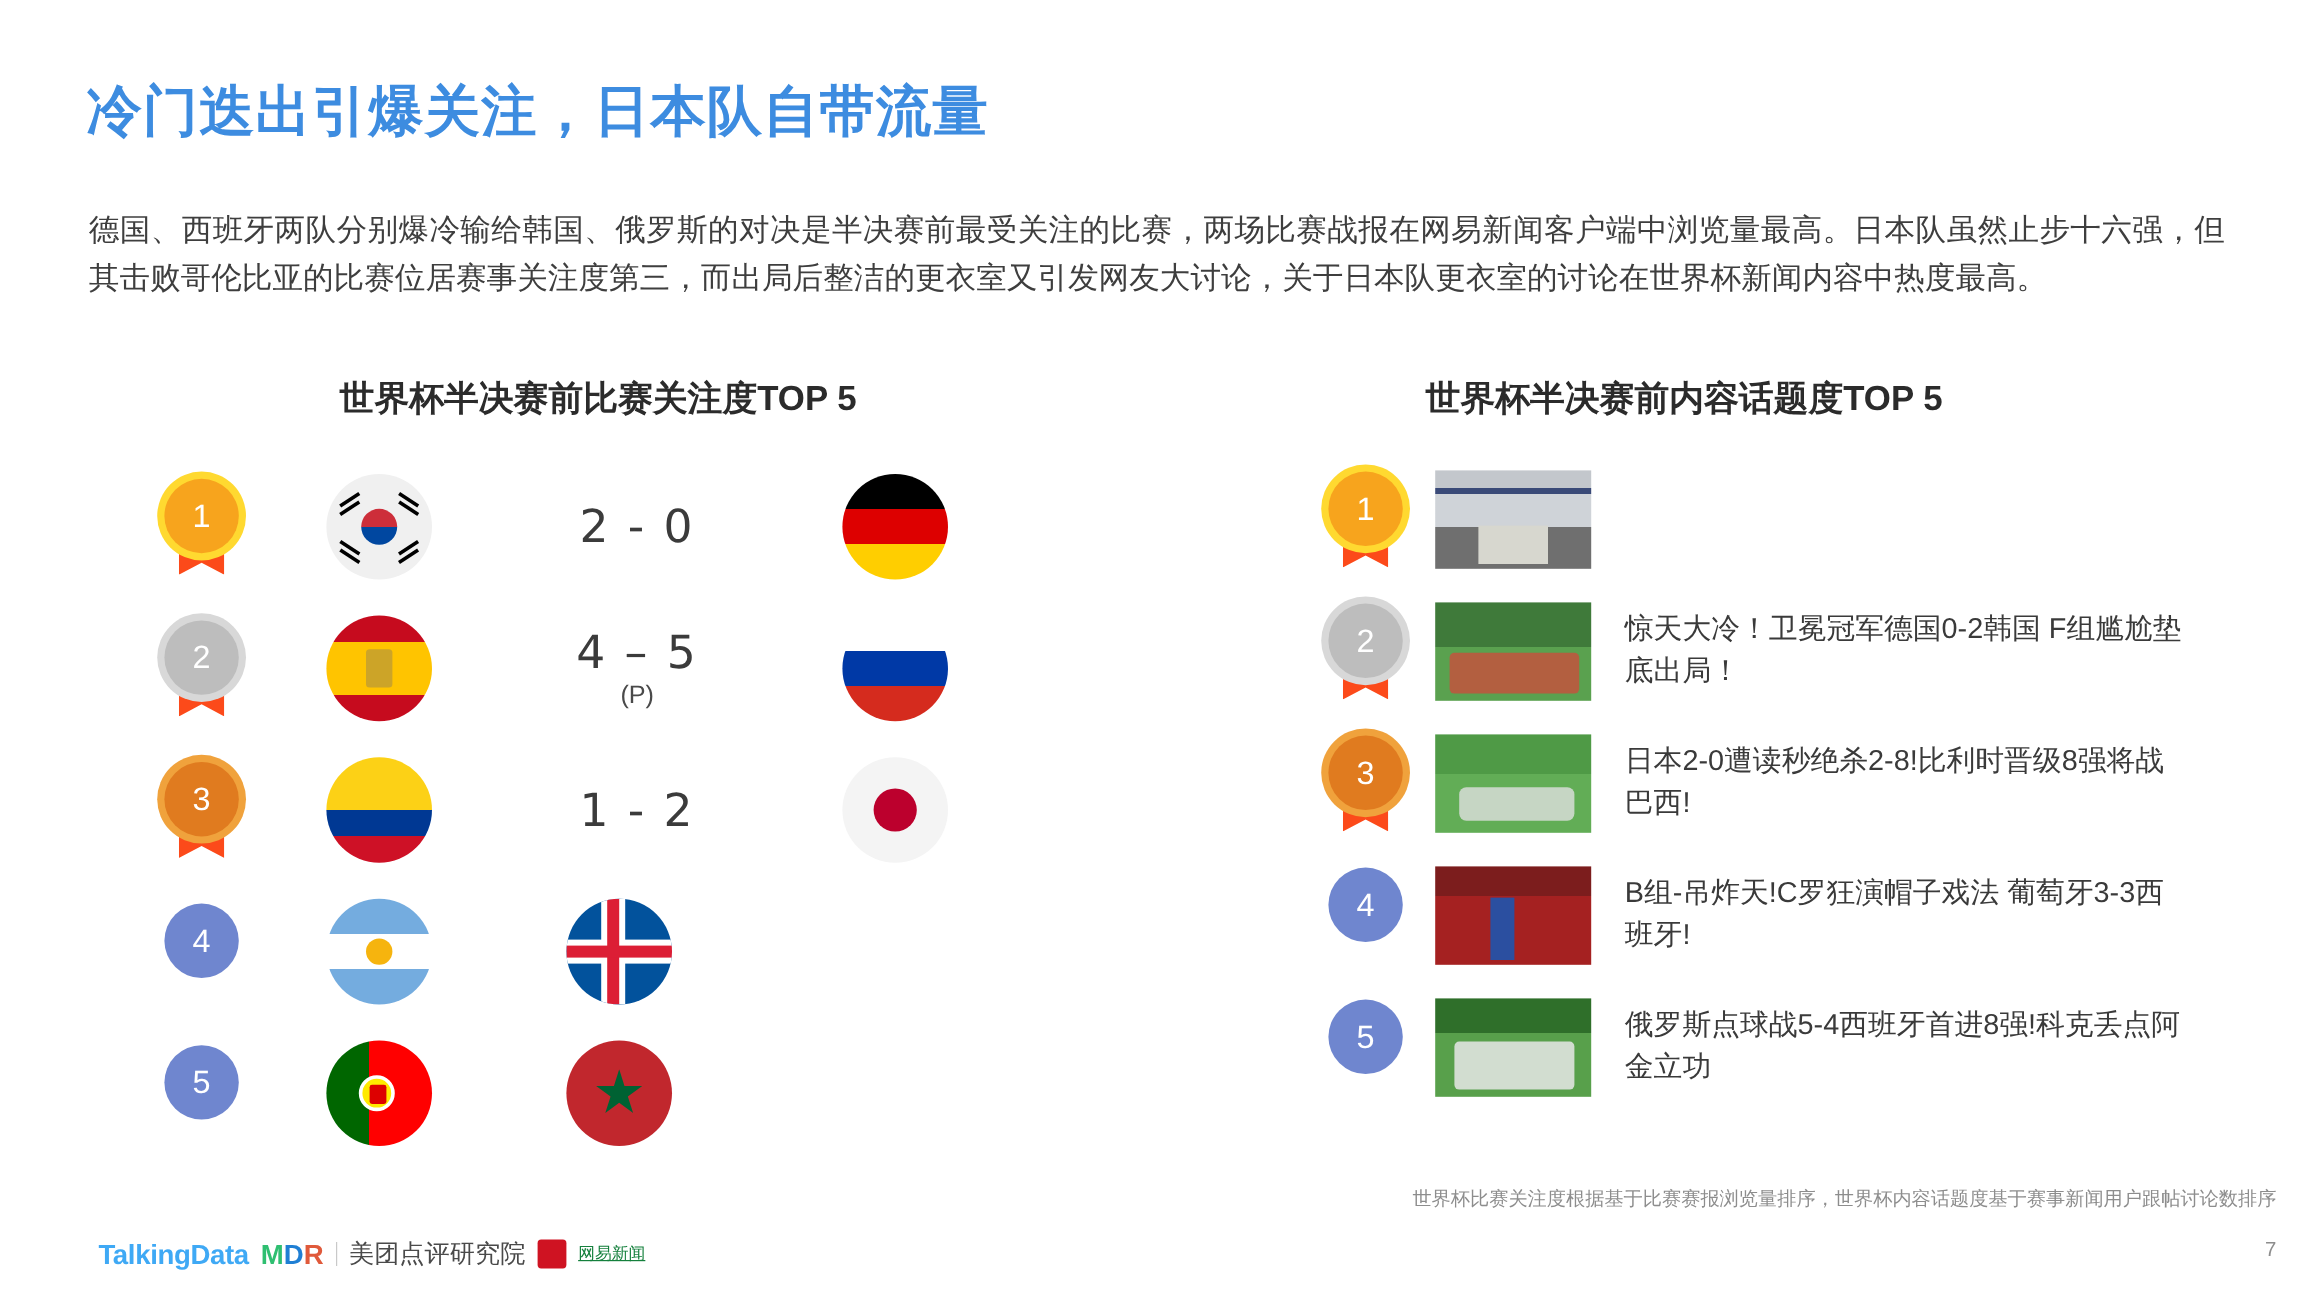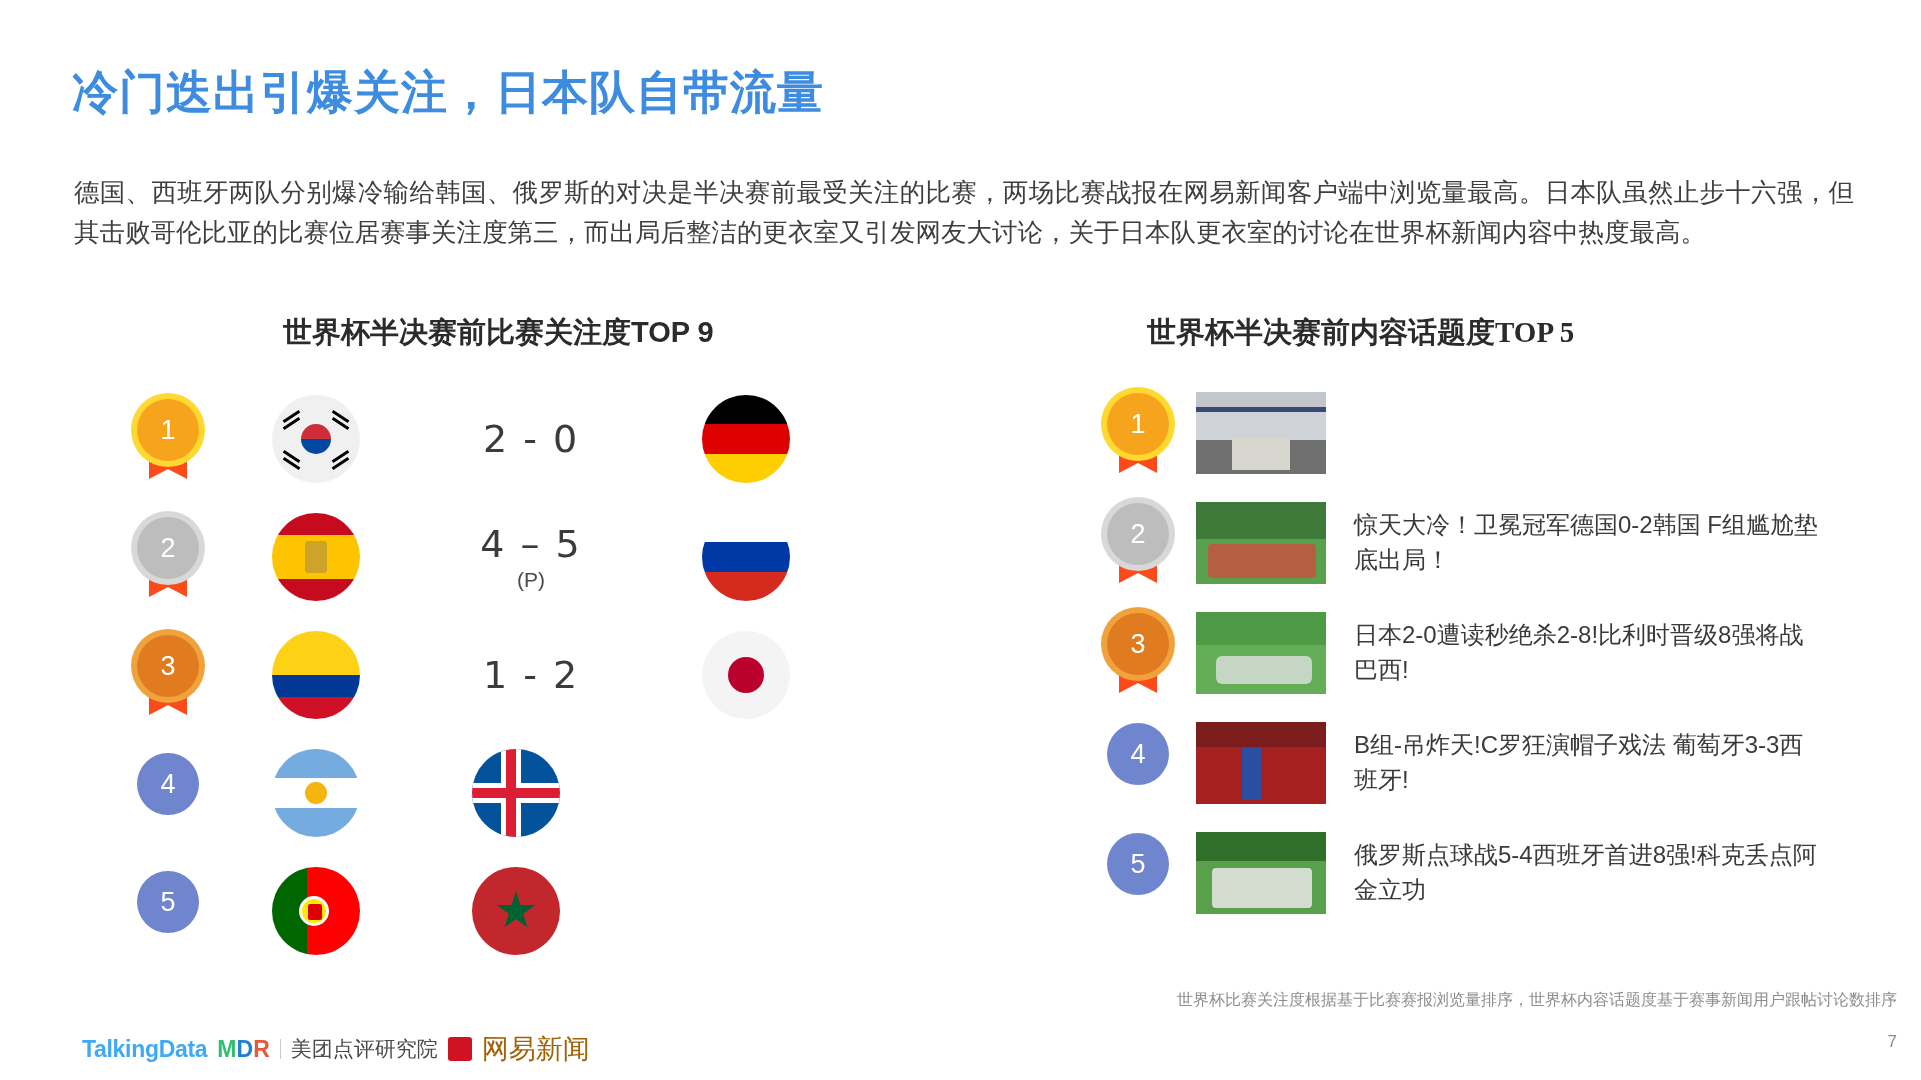--- a/index.html
+++ b/index.html
@@ -22,21 +22,21 @@
     font-size: 25.5px; line-height: 1.58; color: #3e3e3e;
     text-align: justify;
   }
 
   
   .sec-head {
     position: absolute; font-size: 29px; font-weight: 700; color: #2b2b2b;
     white-space: nowrap;
   }
   .sec-head.left  { left: 283px;  top: 313px; }
-  .sec-head.right { left: 1147px; top: 313px; font-family: Liberation Serif, serif; }
+  .sec-head.right { left: 1188px; top: 313px; }
 
   
   .col-left  { position: absolute; left: 120px;  top: 380px; width: 760px; }
   .col-right { position: absolute; left: 1090px; top: 378px; width: 760px; }
 
   .match-row {
     position: relative; height: 118px;
     display: flex; align-items: center;
   }
   .topic-row {
@@ -157,32 +157,32 @@
   .logos {
     position: absolute; left: 82px; top: 1031px;
     display: flex; align-items: center; gap: 10px;
   }
   .logo-td { font-size: 23px; font-weight: 700; color: #3fa9f5; letter-spacing: -0.3px; }
   .logo-mdr { font-size: 23px; font-weight: 700; letter-spacing: 0px; }
   .logo-mdr .m { color:#2fbf71; } .logo-mdr .d { color:#1f7fd4; } .logo-mdr .r { color:#e05a3b; }
   .logo-divider { width:1px; height:20px; background:#c9c9c9; }
   .logo-mtdp { font-size: 21px; color: #4a4a4a; }
   .logo-wy-box { width:24px; height:24px; background:#cf1322; border-radius:3px; }
-  .logo-wy { font-size: 27px; color: #a16207; }
+  .logo-wy { font-size: 14px; color: #15803d; text-decoration: underline; }
 </style>
 </head>
 <body>
 
 <div class="page">
 
   <h1 class="title">冷门迭出引爆关注，日本队自带流量</h1>
 
   <p class="intro">德国、西班牙两队分别爆冷输给韩国、俄罗斯的对决是半决赛前最受关注的比赛，两场比赛战报在网易新闻客户端中浏览量最高。日本队虽然止步十六强，但其击败哥伦比亚的比赛位居赛事关注度第三，而出局后整洁的更衣室又引发网友大讨论，关于日本队更衣室的讨论在世界杯新闻内容中热度最高。</p>
 
-  <div class="sec-head left">世界杯半决赛前比赛关注度TOP 9</div>
+  <div class="sec-head left">世界杯半决赛前比赛关注度TOP 5</div>
   <div class="sec-head right">世界杯半决赛前内容话题度TOP 5</div>
 
   <div class="col-left">
 
     <div class="match-row">
       <div class="rank">
         <div class="medal-wrap">
           <div class="ribbon"></div>
           <div class="medal-disc medal-gold">1</div>
         </div>

